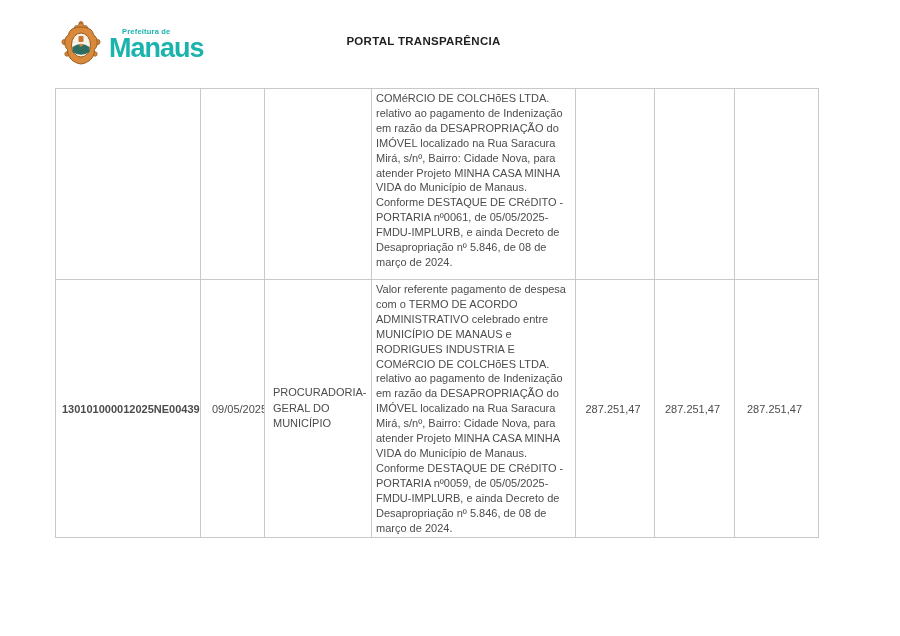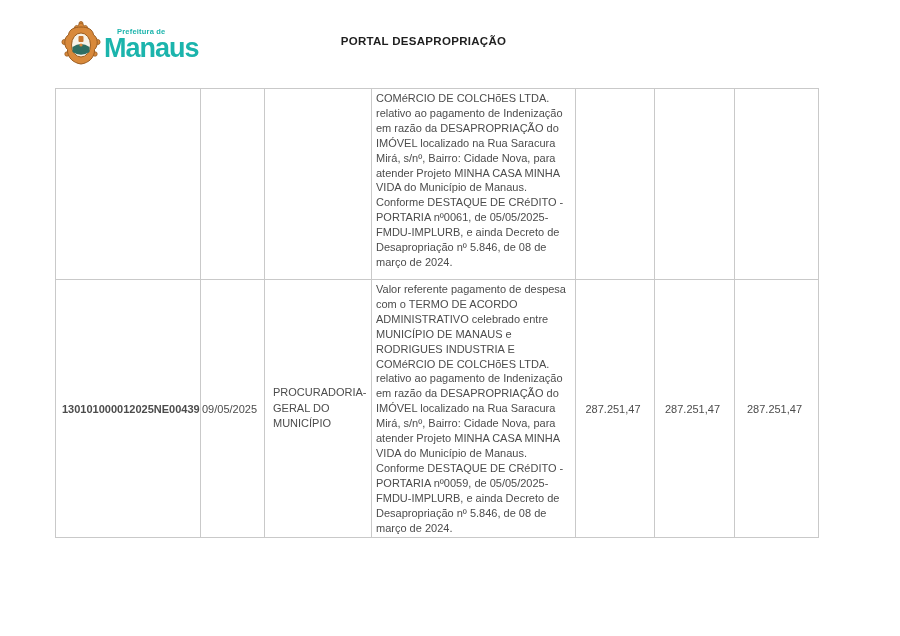--- a/index.html
+++ b/index.html
@@ -10,21 +10,21 @@
     background:#ffffff;
     font-family:"Liberation Sans", sans-serif;
     overflow:hidden;
   }
   
   .logo {
     position:absolute; left:58px; top:18px;
     display:flex; align-items:flex-start;
   }
   .crest { width:46px; height:46px; margin-top:2px; }
-  .logo-text { display:flex; flex-direction:column; margin-top:9px; }
+  .logo-text { display:flex; flex-direction:column; margin-left:5px; margin-top:9px; }
   .logo-small {
     font-size:7.5px; font-weight:bold; color:#1bb4ac;
     margin-left:13px; letter-spacing:0.2px;
   }
   .logo-large {
     font-size:27px; font-weight:bold; color:#1bb4ac;
     letter-spacing:-1px; line-height:24px;text-align:center;
   }
   .page-title {
     position:absolute; left:0; top:35px; width:847px;
@@ -40,21 +40,21 @@
   }
   .doc-table td {
     border:1px solid #c9c9c9;
     font-size:11px; color:#4c4c4c;
     vertical-align:middle;
     overflow:hidden;
   }
   tr.row-cont  { height:191px; }
   tr.row-entry { height:258px; }
   td.cell-doc  { padding-left:6px;font-weight:bold; }
-  td.cell-date { padding-left:1px; }
+  td.cell-date { padding-left:11px; }
   td.cell-dept { padding-left:8px; line-height:15.5px; white-space:pre; }
   td.cell-desc {
     vertical-align:top;
     padding:2px 2px 2px 4px;
     line-height:14.9px;
     white-space:pre;
     margin-top:23px;
   }
   td.cell-val  { text-align:center; padding-right:4px; }
 </style>
@@ -83,21 +83,21 @@
       <path d="M13.5,27 Q22,21 30.5,27 L30.5,32 Q22,37.5 13.5,32 Z" fill="#2e6e62"></path>
       <rect x="19.5" y="16" width="5" height="6" rx="1" fill="#c7742c"></rect>
       <circle cx="22" cy="25" r="1.6" fill="#d8893b"></circle>
     </svg>
     <div class="logo-text">
       <span class="logo-small">Prefeitura de</span>
       <span class="logo-large">Manaus</span>
     </div>
   </div>
 
-  <div class="page-title">PORTAL DESAPROPRIAÇÃO</div>
+  <div class="page-title">PORTAL TRANSPARÊNCIA</div>
 
   <table class="doc-table">
     <colgroup>
       <col style="width:145px">
         <col style="width:64px">
         <col style="width:107px">
       <col style="width:204px">
         <col style="width:79px">
         <col style="width:80px">
       <col style="width:84px">

